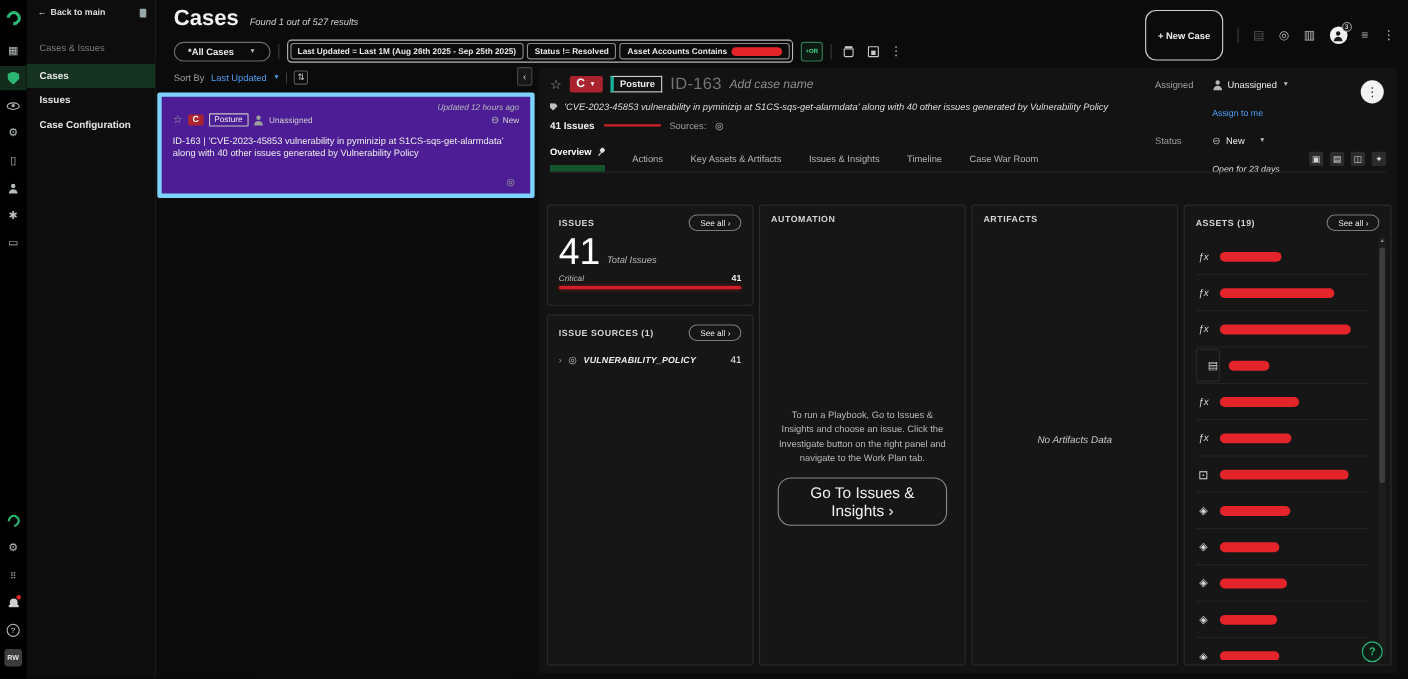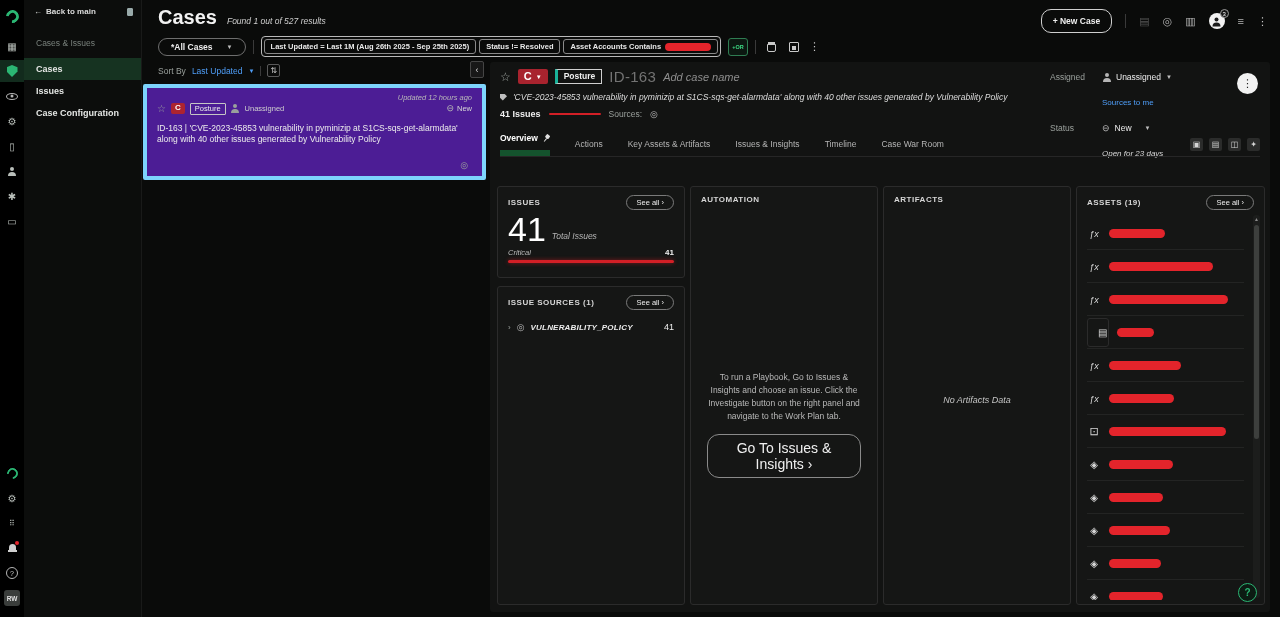--- a/index.html
+++ b/index.html
@@ -31,21 +31,21 @@
   .nav-section{padding:16px 0 10px 12px;font-size:8.5px;color:#79817c}
   .nav-item{padding:6px 0 6px 12px;font-size:9px;font-weight:bold;color:#e4e6e4;cursor:pointer}
   .nav-item.active{background:#163321}
 
   
   #main{position:absolute;left:142px;top:0;right:0;height:617px;background:#0a0b0a}
   .page-head{position:absolute;top:6px;left:16px;display:flex;align-items:baseline;gap:10px}
   .page-title{font-size:20px;font-weight:bold;color:#f2f2f2}
   .page-sub{font-size:8.5px;color:#cfcfcf;font-style:italic}
   .head-actions{position:absolute;top:9px;right:12px;display:flex;align-items:center;gap:13px}
-  .new-case{border:1px solid #cfcfcf;border-radius:10px;padding:6px 11px;font-size:8.5px;font-weight:bold;color:#f0f0f0;cursor:pointer;background:transparent}
+  .new-case{border:1px solid #cfcfcf;border-radius:10px;padding:17px 11px;font-size:8.5px;font-weight:bold;color:#f0f0f0;cursor:pointer;background:transparent}
   .vdiv{width:1px;height:14px;background:#3a3a3a}
   .hic{font-size:11px;color:#b5b5b5;cursor:pointer;line-height:1}
   .hic.dim{color:#565656}
   .avatar-round{position:relative;width:16px;height:16px;border-radius:50%;background:#f2f2f2;cursor:pointer}
   .avatar-round .p-ic{position:absolute;left:50%;top:55%;transform:translate(-50%,-50%);color:#1c1c1c}
   .badge-ct{position:absolute;top:-4px;right:-4px;width:9px;height:9px;border-radius:50%;background:#141414;border:1px solid #9a9a9a;color:#fff;font-size:6px;display:flex;align-items:center;justify-content:center}
   .person{position:relative;width:9px;height:9px;display:inline-block}
   .person::before{content:"";position:absolute;top:0;left:50%;transform:translateX(-50%);width:4px;height:4px;border-radius:50%;background:currentColor}
   .person::after{content:"";position:absolute;bottom:0;left:50%;transform:translateX(-50%);width:8px;height:4px;border-radius:4px 4px 0 0;background:currentColor}
 
@@ -305,21 +305,21 @@
     </div>
 
     <div class="d-meta">
       <span class="lbl">Assigned</span>
       <span class="val">
         <span class="person" style="color:#b5b5b5"></span>
         <span>Unassigned</span>
         <span class="caret">▼</span>
       </span>
       <span></span>
-      <span class="assign-link">Sources to me</span>
+      <span class="assign-link">Assign to me</span>
       <span class="lbl">Status</span>
       <span class="val">
         <span class="minus-circ">⊖</span>
         <span>New</span>
         <span class="caret" style="margin-left:8px">▼</span>
       </span>
       <span></span>
       <span class="openfor">Open for 23 days</span>
     </div>
     <div class="d-kebab">⋮</div>

